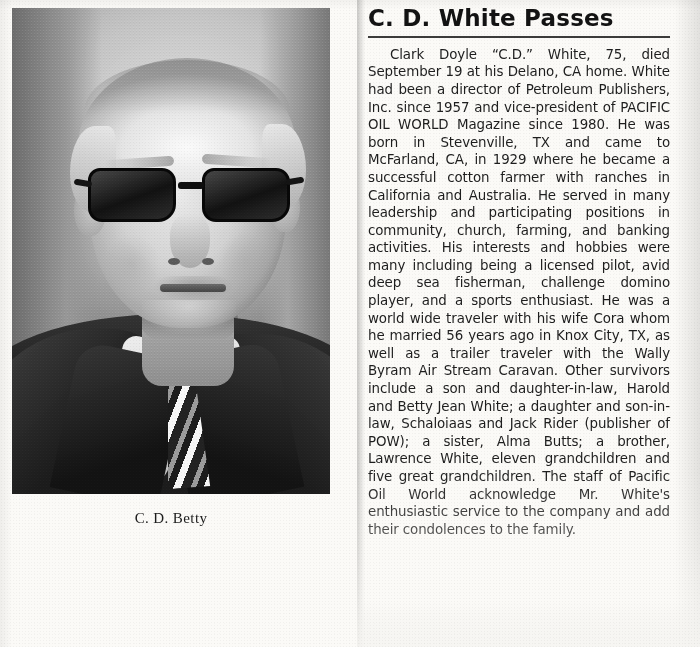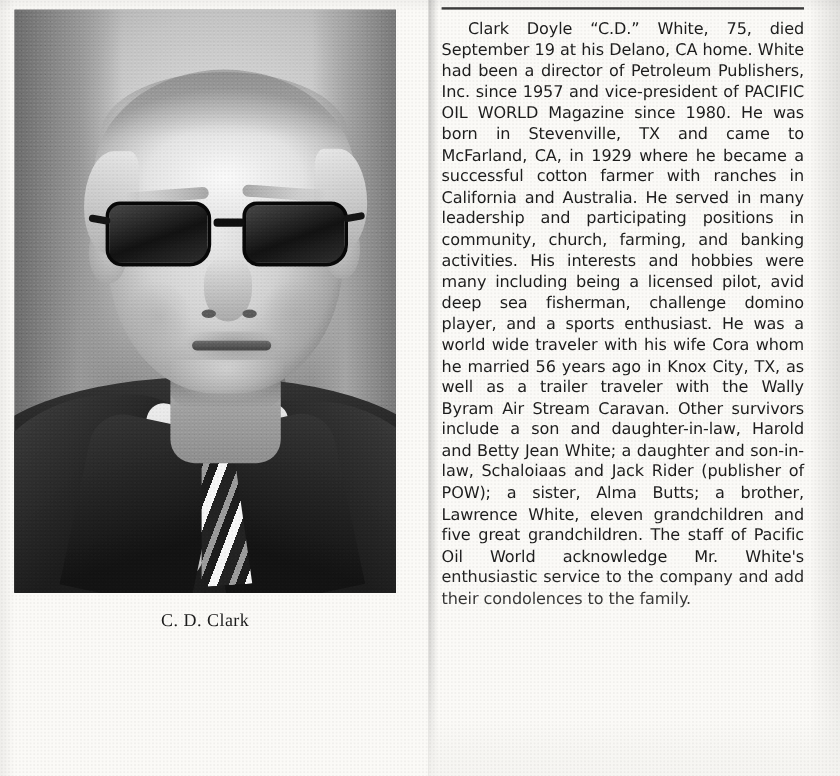--- a/index.html
+++ b/index.html
@@ -384,27 +384,28 @@
       <div class="nose"></div>
       <div class="nostril-l"></div>
       <div class="nostril-r"></div>
       <div class="mouth-shadow"></div>
       <div class="mouth"></div>
       <div class="chin"></div>
 
       <div class="photo-grain"></div>
     </div>
 
-    <div class="photo-caption">C. D. Clark</div>
+    <div class="photo-caption">C. D. Betty</div>
   </div>
 
   <div class="fold"></div>
   <div class="right-edge"></div>
 
   <div class="article">
+    <h1 class="headline">C. D. White Passes</h1>
     <div class="rule"></div>
     <p class="body-text">Clark Doyle “C.D.” White, 75, died September 19 at his Delano, CA home. White had been a director of Petroleum Publishers, Inc. since 1957 and vice-president of PACIFIC OIL WORLD Magazine since 1980. He was born in Stevenville, TX and came to McFarland, CA, in 1929 where he became a successful cotton farmer with ranches in California and Australia. He served in many leadership and participating positions in community, church, farming, and banking activities. His interests and hobbies were many including being a licensed pilot, avid deep sea fisherman, challenge domino player, and a sports enthusiast. He was a world wide traveler with his wife Cora whom he married 56 years ago in Knox City, TX, as well as a trailer traveler with the Wally Byram Air Stream Caravan. Other survivors include a son and daughter-in-law, Harold and Betty Jean White; a daughter and son-in-law, Schaloiaas and Jack Rider (publisher of POW); a sister, Alma Butts; a brother, Lawrence White, eleven grandchildren and five great grandchildren. The staff of Pacific Oil World acknowledge Mr. White's enthusiastic service to the company and add their condolences to the family.</p>
   </div>
 
   <div class="bottom-edge"></div>
   <div class="fade-mask"></div>
   <div class="grain"></div>
 </div>
 
 </body></html>

